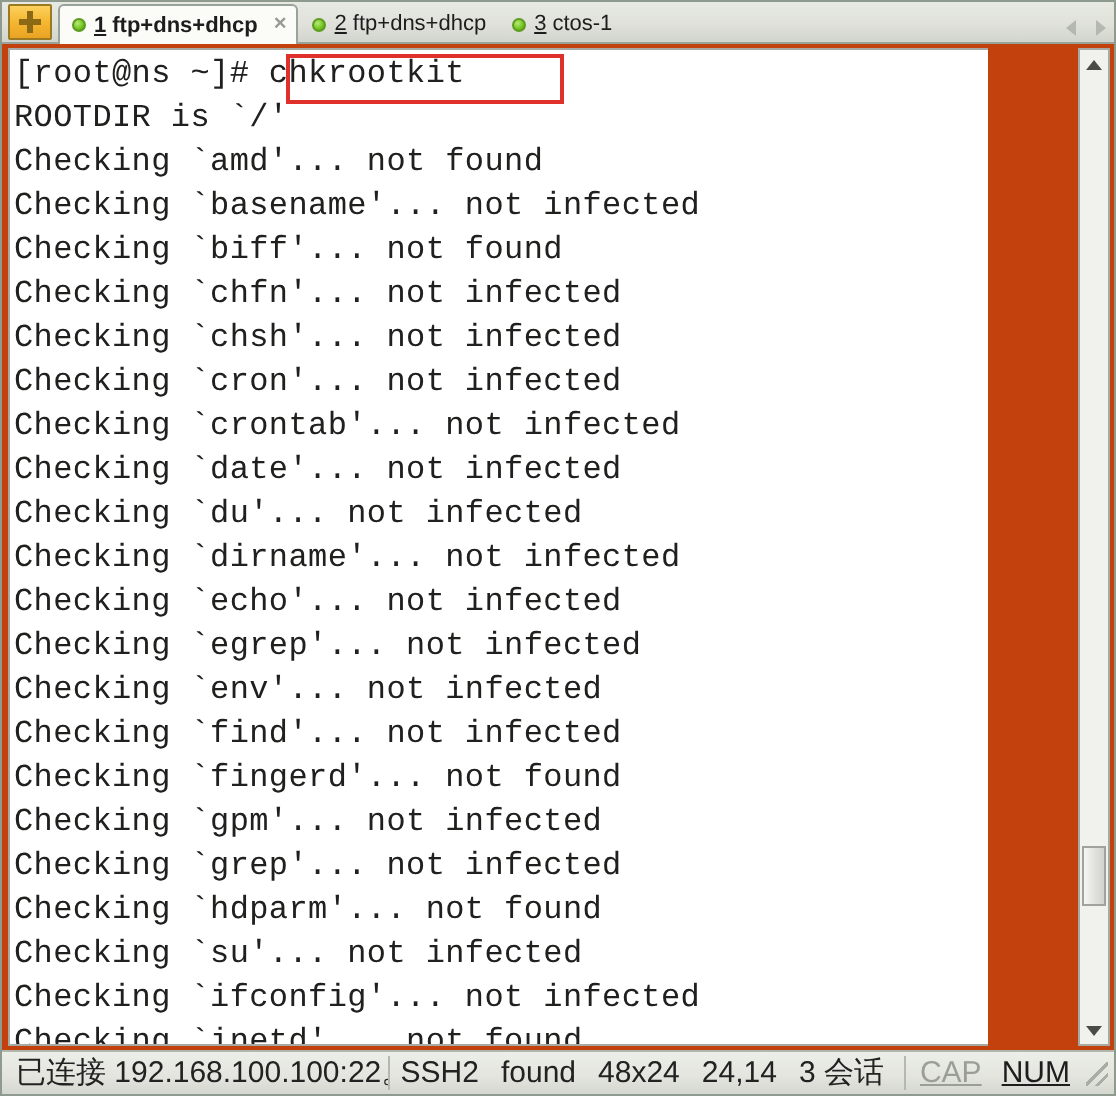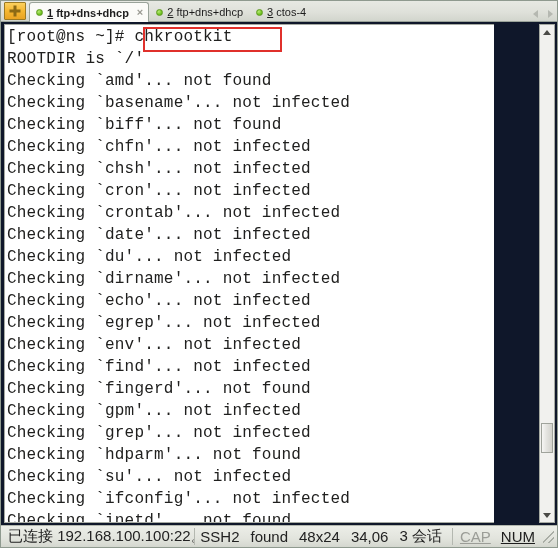--- a/index.html
+++ b/index.html
@@ -134,21 +134,21 @@
     cursor: default;
   }
   #tab-nav .navarrow.left  { border-right: 5px solid #b5b8b1; }
   #tab-nav .navarrow.right { border-left: 5px solid #b5b8b1; }
 
   
   #terminal-region {
     position: relative;
     flex: 1 1 auto;
     display: flex;
-    background: #0f172a;
+    background: #c2410c;
     padding: 2px 2px 2px 3px;
     box-sizing: border-box;
     min-height: 0;
     gap: 45px;
   }
 
   #terminal-screen {
     position: relative;
     flex: 1 1 auto;
     background: #ffffff;
@@ -297,21 +297,21 @@
 
     <div class="tab">
       <span class="dot"></span>
       <span class="idx">2</span>
       <span>ftp+dns+dhcp</span>
     </div>
 
     <div class="tab">
       <span class="dot"></span>
       <span class="idx">3</span>
-      <span>ctos-4</span>
+      <span>ctos-1</span>
     </div>
 
     <div id="tab-nav">
       <span class="navarrow left"></span>
       <span class="navarrow right"></span>
     </div>
   </div>
 
   <div id="terminal-region">
 
@@ -329,21 +329,21 @@
         <span class="tri"></span>
       </div>
     </div>
   </div>
 
   <div id="status-bar">
     <div class="sb-cell" id="status-connection">已连接 192.168.100.100:22。</div>
     <div class="sb-cell" id="status-proto">SSH2</div>
     <div class="sb-cell" id="status-emulation">found</div>
     <div class="sb-cell" id="status-size">48x24</div>
-    <div class="sb-cell" id="status-cursor">34,06</div>
+    <div class="sb-cell" id="status-cursor">24,14</div>
     <div class="sb-cell" id="status-sessions">3 会话</div>
     <div id="status-meta-group">
       <div class="sb-cell" id="status-cap">CAP</div>
       <div class="sb-cell" id="status-num">NUM</div>
     </div>
     <div id="status-grip"></div>
   </div>
 
 </div>
 

